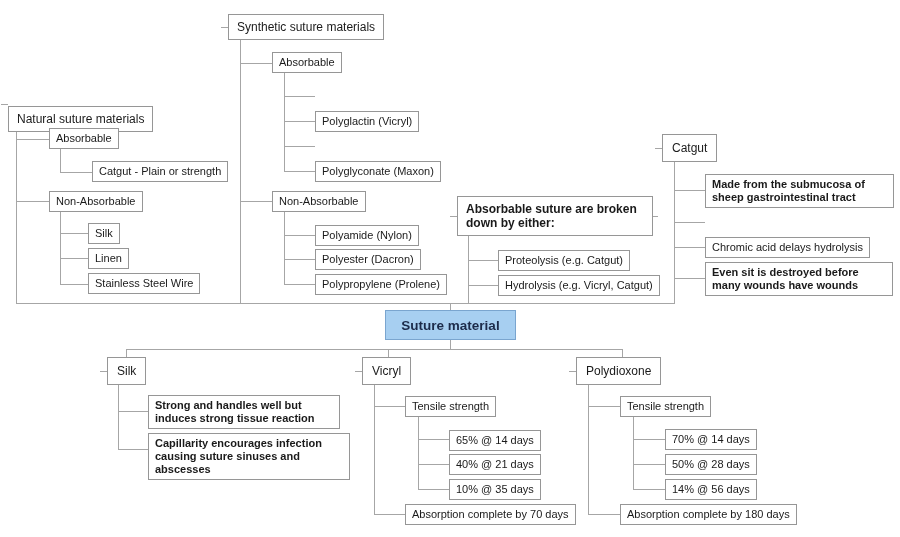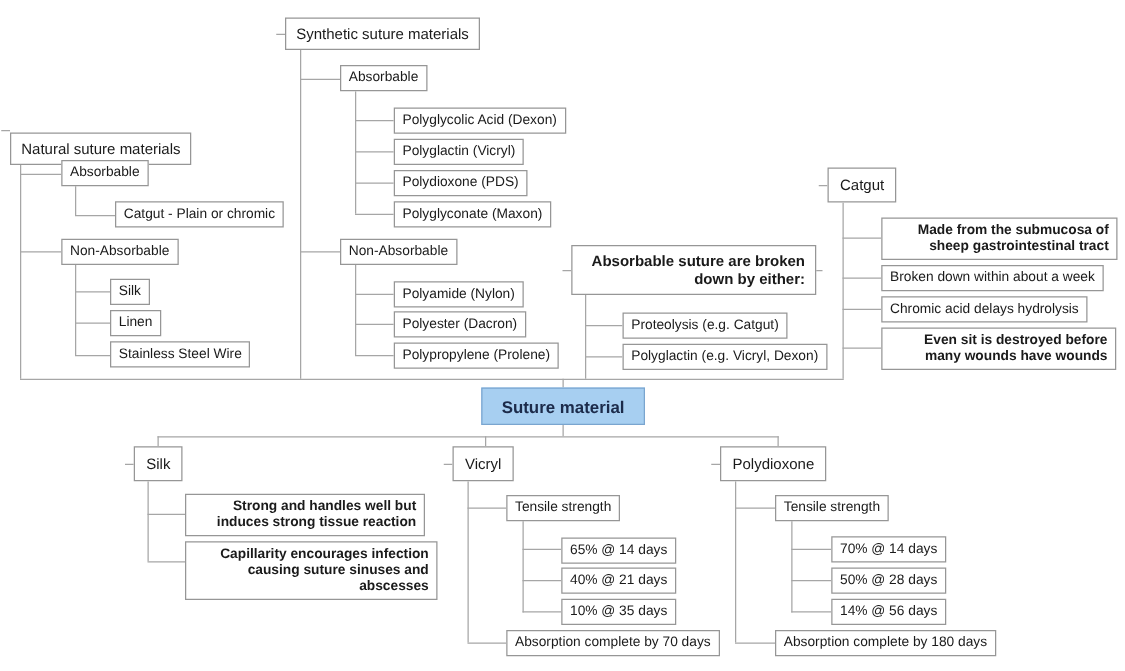--- a/index.html
+++ b/index.html
@@ -2,21 +2,21 @@
 <html><head>
 <meta charset="utf-8">
 <style>
   html,body{margin:0;padding:0;background:#fff;}
   .stage{
     position:relative;width:900px;height:537px;background:#ffffff;
     font-family:"Liberation Sans",sans-serif;color:#1a1a1a;overflow:hidden;
   }
   .bx{
     position:absolute;background:#fff;border:1px solid #969696;
-    font-size:11px;line-height:13px;padding:3px 6px;white-space:nowrap;text-align:right;
+    font-size:11px;line-height:13px;padding:3px 6px;white-space:nowrap;
   }
   .wrap{white-space:normal;font-weight:bold;}
   .tp{font-size:12px;line-height:14px;padding:5px 8px;}
   .tp2{font-size:12px;line-height:14px;padding:6px 9px;}
   .root{
     position:absolute;left:385px;top:310px;width:129px;height:28px;
     background:#a7cff1;border:1px solid #7aa5cf;color:#1c2b4a;
     font-size:13.5px;font-weight:bold;display:flex;align-items:center;justify-content:center;
   }
   .ln{position:absolute;display:block;background:#a6a6a6;}
@@ -91,44 +91,41 @@
   <i class="ln" style="left:588px;top:385px;width:1px;height:129px"></i>
   <i class="ln" style="left:588px;top:406px;width:32px;height:1px"></i>
   <i class="ln" style="left:633px;top:416px;width:1px;height:74px"></i>
   <i class="ln" style="left:633px;top:439px;width:32px;height:1px"></i>
   <i class="ln" style="left:633px;top:464px;width:32px;height:1px"></i>
   <i class="ln" style="left:633px;top:489px;width:32px;height:1px"></i>
   <i class="ln" style="left:588px;top:514px;width:32px;height:1px"></i>
 
   <div class="bx tp" style="left:8px;top:106px">Natural suture materials</div>
   <div class="bx" style="left:49px;top:128px">Absorbable</div>
-  <div class="bx" style="left:92px;top:161px">Catgut - Plain or chromic</div>
+  <div class="bx" style="left:92px;top:161px">Catgut - Plain or strength</div>
   <div class="bx" style="left:49px;top:191px">Non-Absorbable</div>
   <div class="bx" style="left:88px;top:223px">Silk</div>
   <div class="bx" style="left:88px;top:248px">Linen</div>
   <div class="bx" style="left:88px;top:273px">Stainless Steel Wire</div>
 
   <div class="bx tp" style="left:228px;top:14px">Synthetic suture materials</div>
   <div class="bx" style="left:272px;top:52px">Absorbable</div>
-  <div class="bx" style="left:315px;top:86px">Polyglycolic Acid (Dexon)</div>
   <div class="bx" style="left:315px;top:111px">Polyglactin (Vicryl)</div>
-  <div class="bx" style="left:315px;top:136px">Polydioxone (PDS)</div>
   <div class="bx" style="left:315px;top:161px">Polyglyconate (Maxon)</div>
   <div class="bx" style="left:272px;top:191px">Non-Absorbable</div>
   <div class="bx" style="left:315px;top:249px">Polyester (Dacron)</div>
   <div class="bx" style="left:315px;top:225px">Polyamide (Nylon)</div>
   <div class="bx" style="left:315px;top:274px">Polypropylene (Prolene)</div>
 
   <div class="bx" style="left:498px;top:250px">Proteolysis (e.g. Catgut)</div>
   <div class="bx tp wrap" style="left:457px;top:196px;width:178px">Absorbable suture are broken down by either:</div>
-  <div class="bx" style="left:498px;top:275px">Polyglactin (e.g. Vicryl, Dexon)</div>
+  <div class="bx" style="left:498px;top:275px">Hydrolysis (e.g. Vicryl, Catgut)</div>
 
   <div class="bx tp2" style="left:662px;top:134px">Catgut</div>
   <div class="bx wrap" style="left:705px;top:174px;width:175px">Made from the submucosa of sheep gastrointestinal tract</div>
-  <div class="bx" style="left:705px;top:212px">Broken down within about a week</div>
   <div class="bx" style="left:705px;top:237px">Chromic acid delays hydrolysis</div>
   <div class="bx wrap" style="left:705px;top:262px;width:174px">Even sit is destroyed before many wounds have wounds</div>
 
   <div class="root">Suture material</div>
 
   <div class="bx tp2" style="left:107px;top:357px">Silk</div>
   <div class="bx wrap" style="left:148px;top:395px;width:178px">Strong and handles well but induces strong tissue reaction</div>
   <div class="bx wrap" style="left:148px;top:433px;width:188px">Capillarity encourages infection causing suture sinuses and abscesses</div>
 
   <div class="bx tp2" style="left:362px;top:357px">Vicryl</div>

